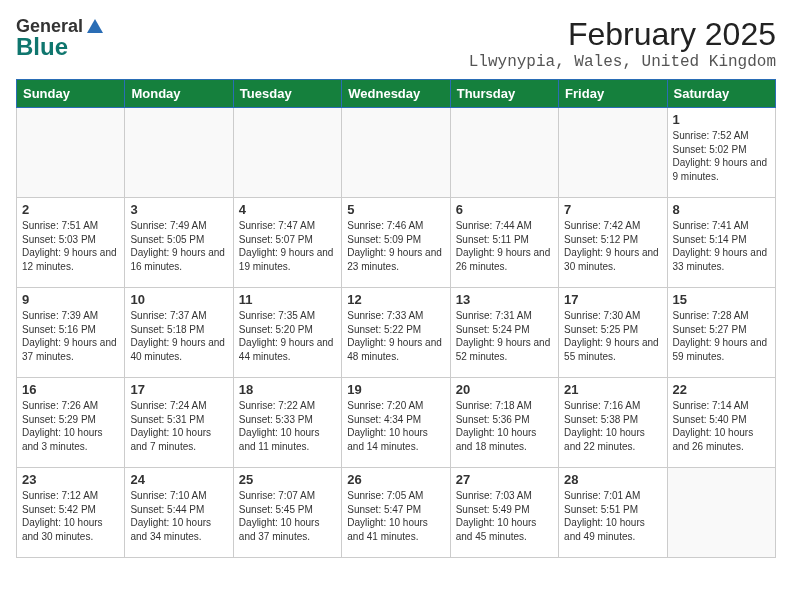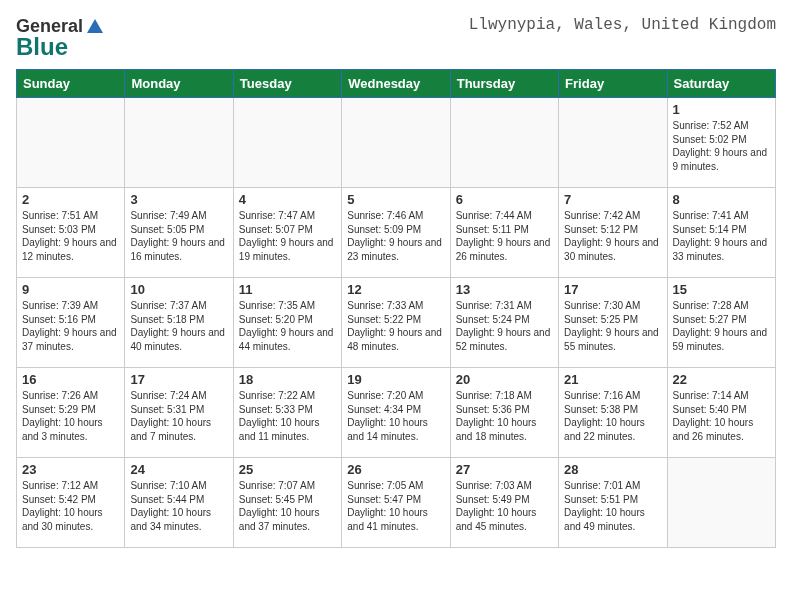--- a/index.html
+++ b/index.html
@@ -80,20 +80,21 @@
   <div class="logo">
     <div style="display:flex; align-items:center; gap:2px;">
       <span style="font-size:18px; font-weight:bold; color:#333;">General</span>
       <svg width="20" height="20" viewBox="0 0 20 20">
         <polygon points="10,2 18,16 2,16" fill="#2a6db5"></polygon>
       </svg>
     </div>
     <span style="font-size:24px; font-weight:bold; color:#0f766e; margin-top:-4px;text-align:center;">Blue</span>
   </div>
   <div class="title-area">
+    <div class="calendar-title">February 2025</div>
     <div class="calendar-subtitle">Llwynypia, Wales, United Kingdom</div>
   </div>
 </div>
 
 <table class="calendar">
   <thead>
     <tr>
     <th>Sunday</th>
         <th>Monday</th>
         <th>Tuesday</th>

